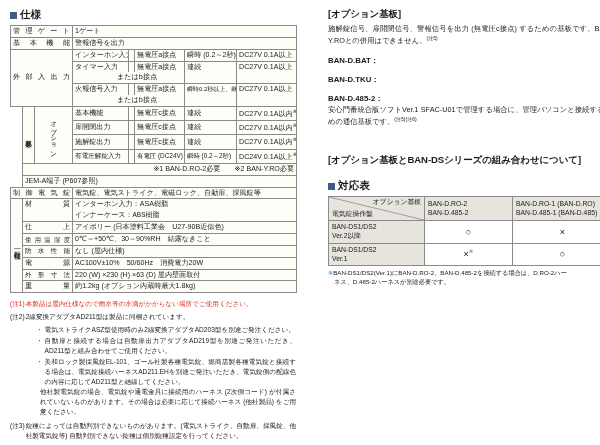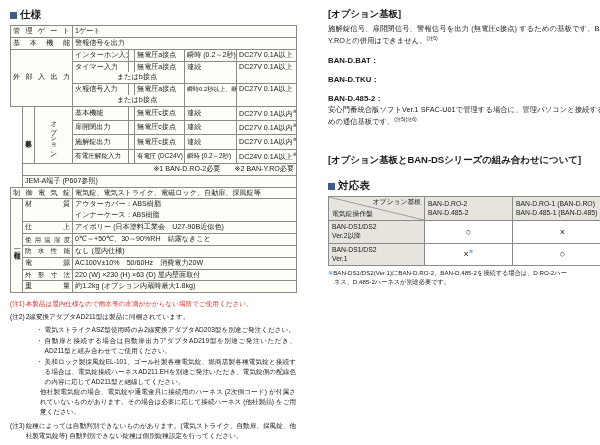--- a/index.html
+++ b/index.html
@@ -221,21 +221,21 @@
         </tr>
 
         <tr>
           <td class="lbl" colspan="3">制御電気錠</td>
           <td colspan="5" class="nb">電気錠、電気ストライク、電磁ロック、自動扉、採風錠等</td>
         </tr>
 
         <tr>
           <td class="vert" rowspan="8">一般仕様</td>
           <td class="lbl nobd-b" colspan="2">材質</td>
-          <td colspan="5" class="nb nobd-b">アウターカバー：ABS樹脂</td>
+          <td colspan="5" class="nb nobd-b">インターホン入力：ASA樹脂</td>
         </tr>
         <tr>
           <td class="lbl nobd-t" colspan="2"></td>
           <td colspan="5" class="nb nobd-t">インナーケース：ABS樹脂</td>
         </tr>
         <tr>
           <td class="lbl" colspan="2">仕上</td>
           <td colspan="5" class="nb">アイボリー (日本塗料工業会　U27-90B近似色)</td>
         </tr>
         <tr>

